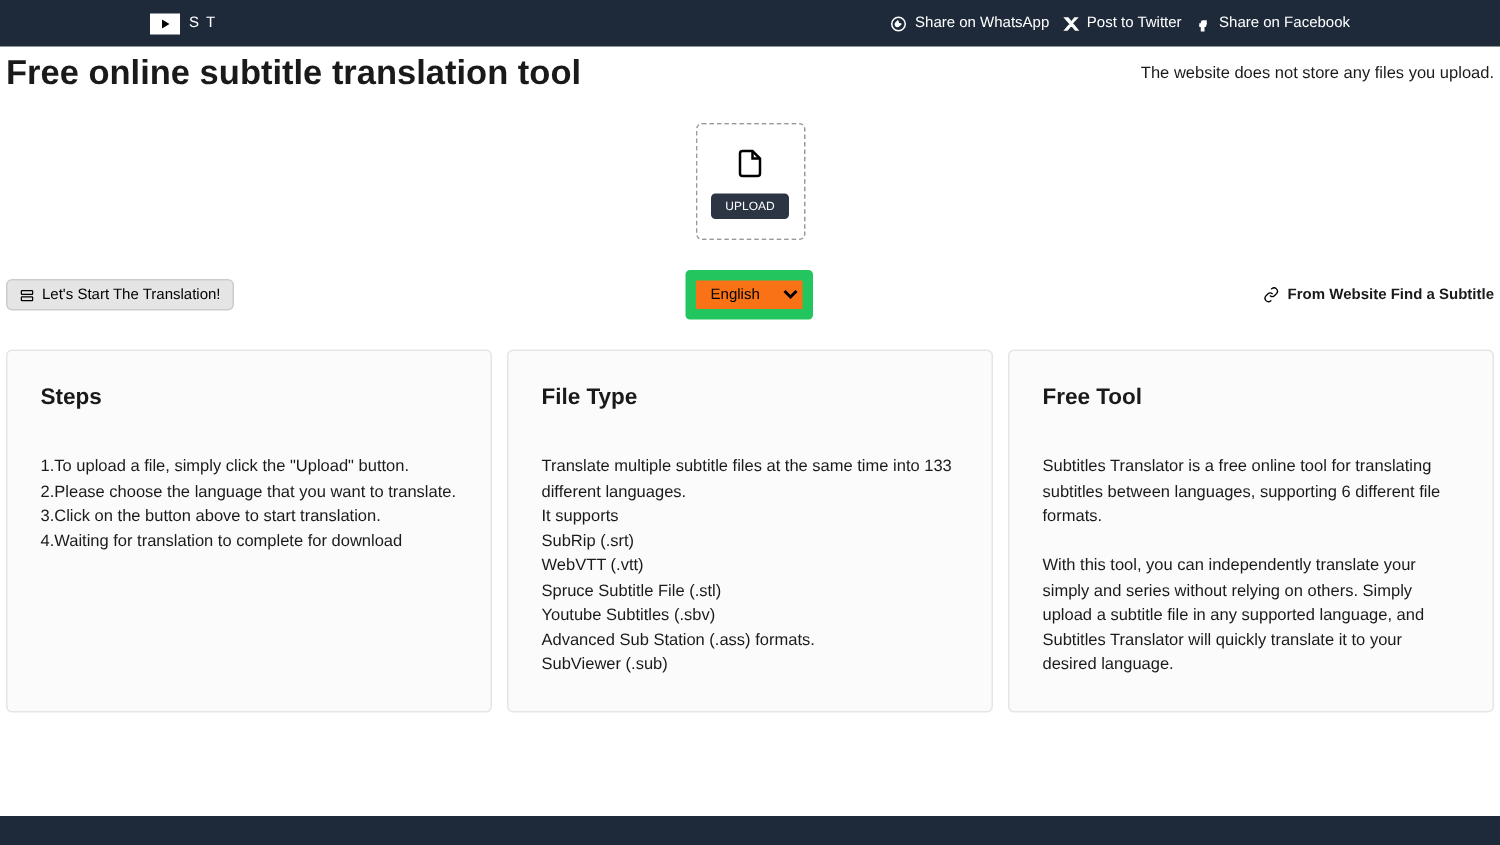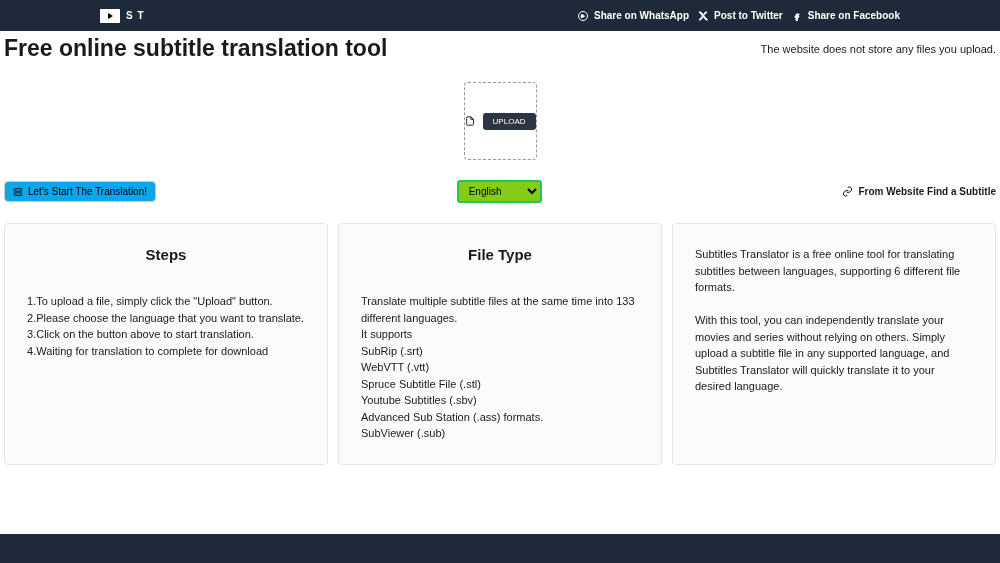--- a/index.html
+++ b/index.html
@@ -13,21 +13,20 @@
       color: #1a1a1a;
       background: #fff;
     }
     .header {
       background: #1e2a3a;
       height: 31px;
       display: flex;
       align-items: center;
       justify-content: space-between;
       padding: 0 100px;
-      font-weight: bold;
     }
     .logo {
       display: flex;
       align-items: center;
       gap: 6px;
     }
     .logo-box {
       width: 20px;
       height: 14px;
       background: #fff;
@@ -84,21 +83,21 @@
       display: flex;
       justify-content: center;
       margin-bottom: 20px;
     }
     .upload-box {
       width: 73px;
       height: 78px;
       border: 1px dashed #999;
       border-radius: 4px;
       display: flex;
-      flex-direction: row;
+      flex-direction: column;
       align-items: center;
       justify-content: center;
       gap: 8px;
     }
     .upload-icon {
       width: 20px;
       height: 24px;
     }
     .upload-button {
       background: #2b3544;
@@ -116,33 +115,33 @@
     }
     .start-button {
       border: 1px solid #ccc;
       border-radius: 4px;
       padding: 4px 8px;
       font-size: 10px;
       display: flex;
       align-items: center;
       gap: 5px;
       cursor: pointer;
-      background: #0ea5e9;
+      background: #e5e5e5;
       justify-content: space-between;
     }
     .start-icon {
       width: 10px;
       height: 10px;
     }
     .language-select {
       padding: 3px 6px;
       font-size: 10px;
-      border: 2px solid #22c55e;
+      border: 7px solid #22c55e;
       border-radius: 3px;
-      background: #84cc16;
+      background: #f97316;
       min-width: 85px;
     }
     .find-link {
       font-size: 10px;
       font-weight: 600;
       display: flex;
       align-items: flex-end;
       gap: 5px;
       cursor: pointer;
     }
@@ -158,21 +157,20 @@
       flex: 1;
       border: 1px solid #e5e5e5;
       border-radius: 4px;
       padding: 22px;
       background: #fbfbfb;
     }
     .card-title {
       font-size: 15px;
       font-weight: 700;
       margin-bottom: 30px;
-      text-align: center;
     }
     .card-content {
       font-size: 11px;
       line-height: 1.5;
     }
     .card-content p {
       margin-bottom: 0;
     }
     .steps-list {
       list-style: none;
@@ -289,24 +287,25 @@
         <span class="formats-line">SubRip (.srt)</span>
         <span class="formats-line">WebVTT (.vtt)</span>
         <span class="formats-line">Spruce Subtitle File (.stl)</span>
         <span class="formats-line">Youtube Subtitles (.sbv)</span>
         <span class="formats-line">Advanced Sub Station (.ass) formats.</span>
         <span class="formats-line">SubViewer (.sub)</span>
       </div>
     </div>
 
     <div class="card">
+      <h2 class="card-title">Free Tool</h2>
       <div class="card-content">
         <p>Subtitles Translator is a free online tool for translating subtitles between languages, supporting 6 different file formats.</p>
         <br>
-        <p>With this tool, you can independently translate your movies and series without relying on others. Simply upload a subtitle file in any supported language, and Subtitles Translator will quickly translate it to your desired language.</p>
+        <p>With this tool, you can independently translate your simply and series without relying on others. Simply upload a subtitle file in any supported language, and Subtitles Translator will quickly translate it to your desired language.</p>
       </div>
     </div>
   </div>
 </div>
 
 <div class="footer">
   <div class="footer-links">
     
     
     

